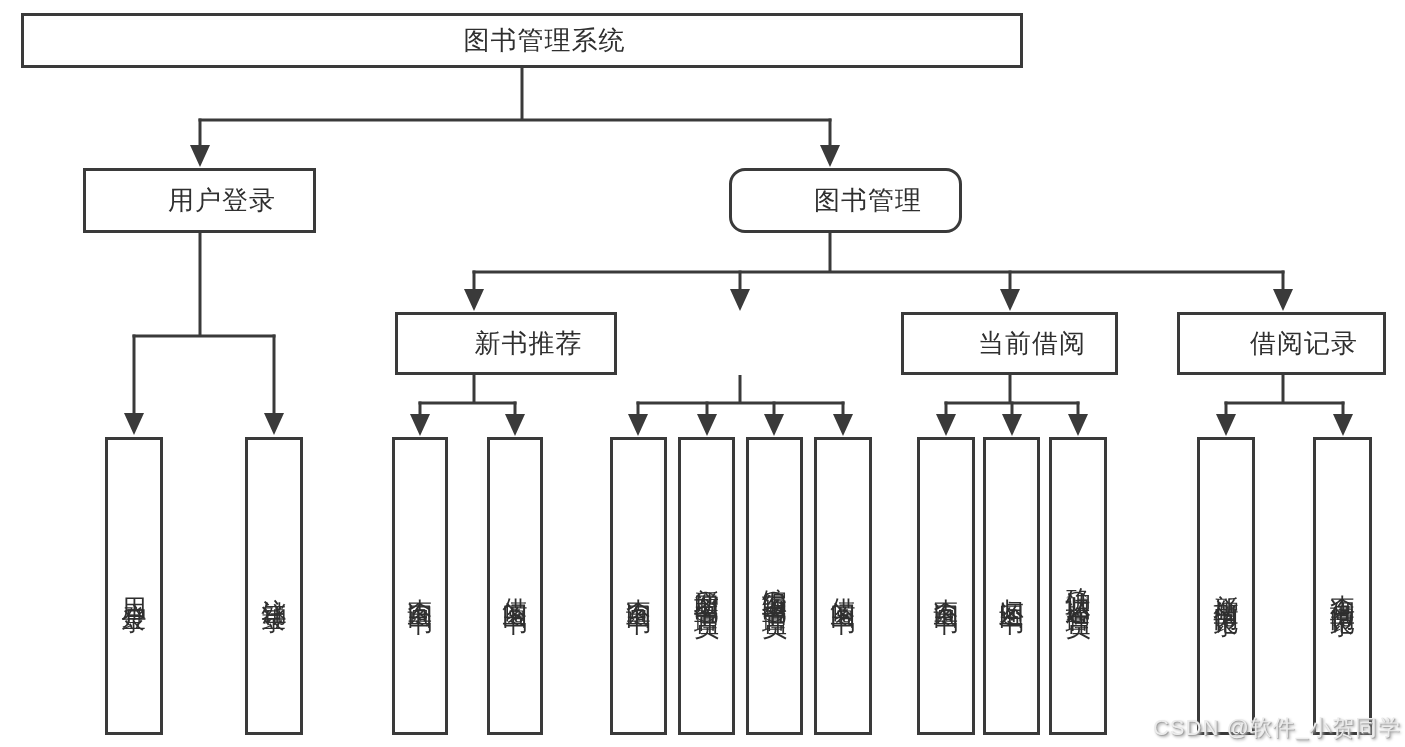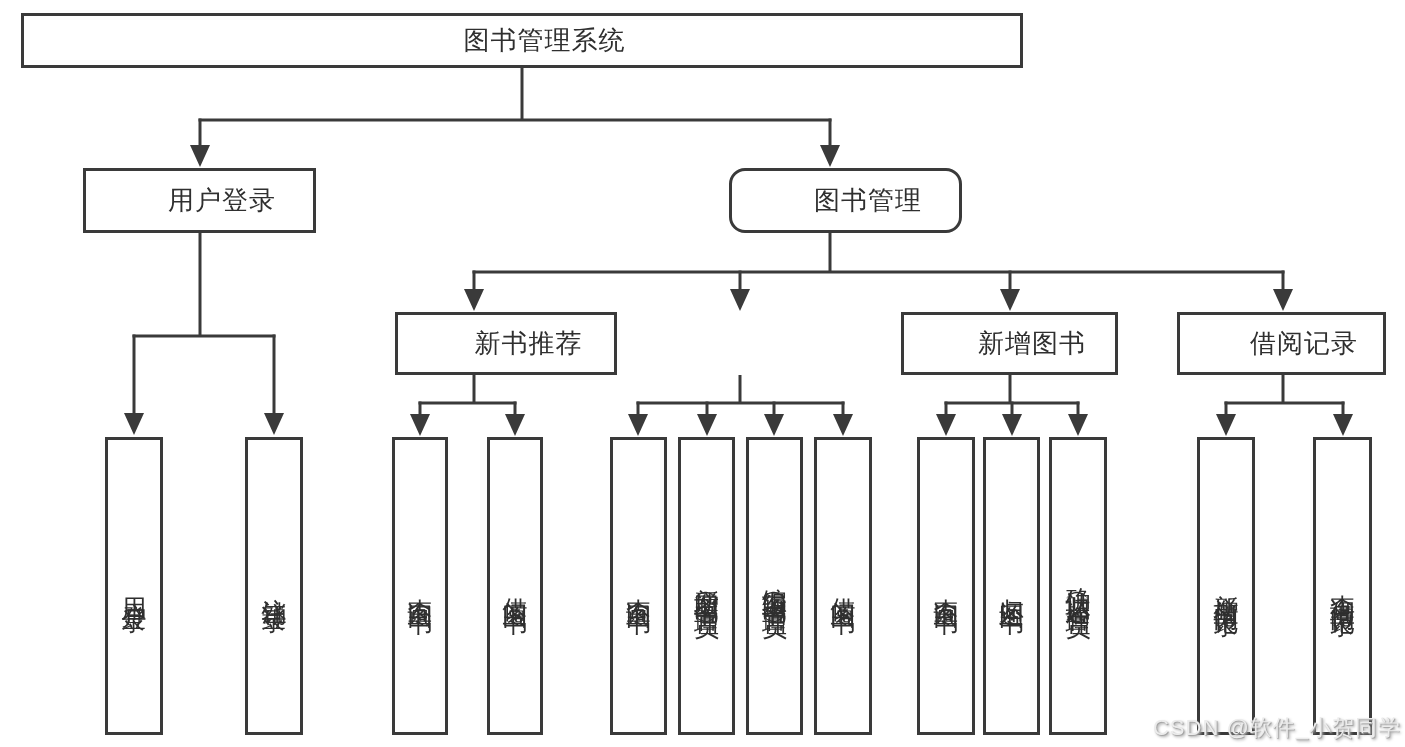--- a/index.html
+++ b/index.html
@@ -175,21 +175,21 @@
       <path class="ca" d="M1343 436 L1333 414 H1353 Z"></path>
     </g>
   </svg>
 
   <div class="node root">图书管理系统</div>
 
   <div class="node lv2a">用户登录</div>
   <div class="node lv2b">图书管理</div>
 
   <div class="node lv3 lv3a">新书推荐</div>
-  <div class="node lv3 lv3c">新增图书</div>
+  <div class="node lv3 lv3c">当前借阅</div>
   <div class="node lv3 lv3d">借阅记录</div>
 
   <div class="leaf x105">用户登录</div>
   <div class="leaf x245">注销登录</div>
 
   <div class="leaf x392">查询图书</div>
   <div class="leaf x487">借阅图书</div>
 
   <div class="leaf x610">查询图书</div>
   <div class="leaf x678">新增图书（管理员）</div>

